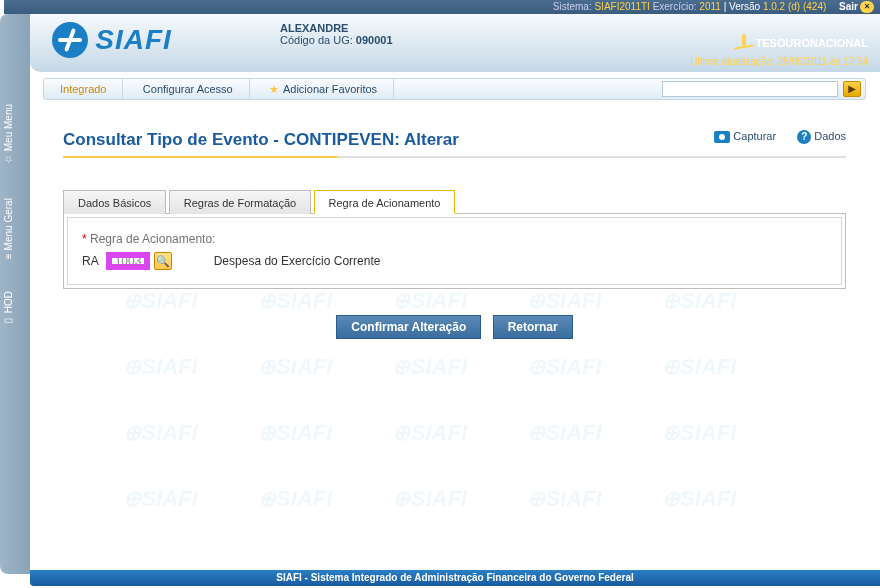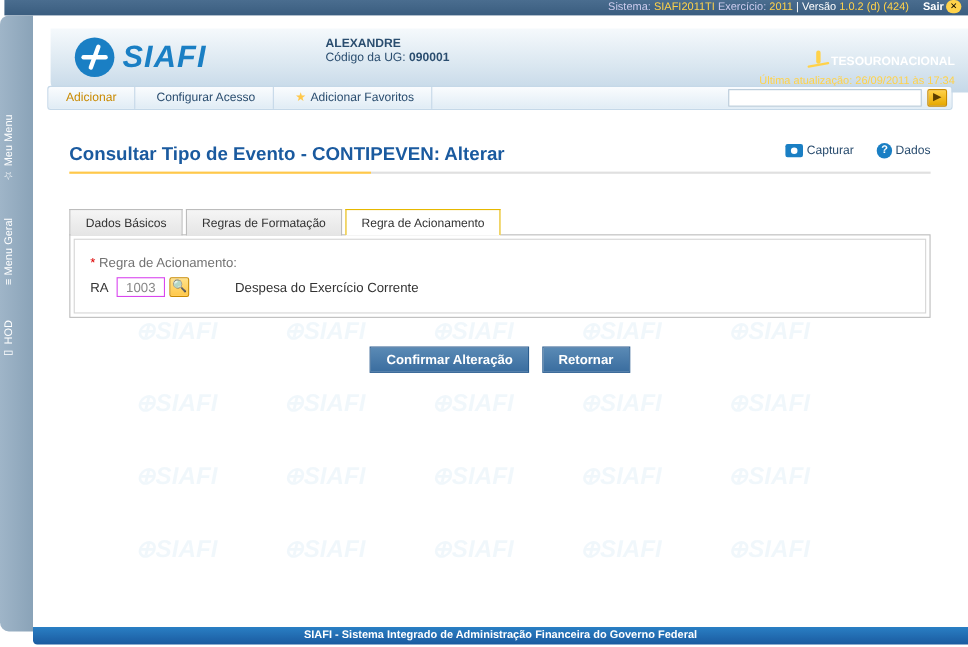--- a/index.html
+++ b/index.html
@@ -5,21 +5,21 @@
 * { margin: 0; padding: 0; box-sizing: border-box; }
 body { font-family: Arial, sans-serif; font-size: 12px; background: #fff; width: 880px; height: 588px; overflow: hidden; position: relative; }
 
 
 .sysbar { position: absolute; top: 0; left: 4px; right: 0; height: 14px; background: linear-gradient(#4a6d8f, #3a5d7f); color: #cce; font-size: 10px; text-align: right; padding: 0 6px; line-height: 14px; }
 .sysbar .yellow { color: #ffd24a; }
 .sysbar .sair-btn { display: inline-block; background: #ffd24a; color: #000; border-radius: 8px; width: 14px; height: 12px; line-height: 12px; text-align: center; font-size: 8px; margin-left: 2px; vertical-align: middle; }
 .sysbar .sair-label { color: #fff; font-weight: bold; margin-left: 10px; }
 
 
-.header { position: absolute; top: 26px; left: 30px; right: 0; height: 58px; background: linear-gradient(#f5f9fc, #d9e6f0 60%, #c5d8e8); border-radius: 0 0 0 10px; margin-left: 16px; }
+.header { position: absolute; top: 14px; left: 30px; right: 0; height: 58px; background: linear-gradient(#f5f9fc, #d9e6f0 60%, #c5d8e8); border-radius: 0 0 0 10px; }
 .header .logo { position: absolute; left: 22px; top: 8px; }
 .header .logo-icon { display: inline-block; width: 36px; height: 36px; border-radius: 50%; background: #1a7fc4; position: relative; vertical-align: middle; }
 .header .logo-icon::before { content: ""; position: absolute; left: 6px; top: 16px; width: 24px; height: 4px; background: #fff; border-radius: 2px; }
 .header .logo-icon::after { content: ""; position: absolute; left: 16px; top: 6px; width: 4px; height: 24px; background: #fff; border-radius: 2px; transform: rotate(20deg); }
 .header .logo-text { display: inline-block; vertical-align: middle; font-size: 28px; font-weight: bold; font-style: italic; color: #1a7fc4; letter-spacing: 1px; margin-left: 4px; }
 .header .user-block { position: absolute; left: 250px; top: 8px; color: #2a4d6f; font-size: 11px; }
 .header .user-block .name { font-weight: bold; }
 .header .user-block .code b { font-weight: bold; }
 
 .header .tesouro { position: absolute; right: 12px; top: 22px; color: #fff; font-size: 11px; font-weight: bold; }
@@ -57,21 +57,21 @@
 
 .tabs { margin: 32px 20px 0 20px; position: relative; height: 24px; }
 .tab { display: inline-block; height: 24px; line-height: 24px; padding: 0 14px; font-size: 11px; border: 1px solid #bcbcbc; border-bottom: none; background: linear-gradient(#f5f5f5, #e5e5e5); color: #333; margin-right: -1px; cursor: pointer; position: relative; }
 .tab.active { background: #fff; border: 1px solid #e6b800; border-bottom: 1px solid #fff; z-index: 2; }
 .box-border { margin: 0 20px; border: 1px solid #bcbcbc; border-top: 1px solid #bcbcbc; padding: 3px; margin-top: -1px; }
 .box-inner { border: 1px solid #d5d5d5; padding: 14px; min-height: 60px; }
 .req { color: #d00; }
 .fldlabel { color: #737373; font-size: 12px; }
 .fldrow { margin-top: 6px; color: #333; }
 .fldrow .prefix { margin-right: 4px; }
-.fldrow input.code { width: 44px; height: 18px; border: 1px solid #d946ef; font-size: 12px; text-align: center; color: #888; background: #fff; }
+.fldrow input.code { width: 44px; height: 18px; border: 6px solid #d946ef; font-size: 12px; text-align: center; color: #888; background: #fff; }
 .fldrow .mag { display: inline-block; width: 18px; height: 18px; background: linear-gradient(#ffe28a, #ffc84a); border: 1px solid #c98a00; border-radius: 2px; vertical-align: top; margin-left: 1px; text-align: center; line-height: 16px; color: #5a3d00; font-size: 11px; cursor: pointer; }
 .fldrow .desc { margin-left: 38px; }
 
 .buttons { text-align: center; margin-top: 26px; }
 .btn { display: inline-block; background: linear-gradient(#5a8ab5, #3a6d9f); color: #fff; border: 1px solid #2a5d8f; font-size: 12px; font-weight: bold; padding: 4px 14px; margin: 0 4px; cursor: pointer; text-align: right; }
 
 
 .wm { position: absolute; top: 160px; left: 50px; right: 20px; bottom: 40px; pointer-events: none; opacity: 0.06; overflow: hidden; }
 .wm span { display: inline-block; color: #1a7fc4; font-size: 22px; font-weight: bold; font-style: italic; margin: 20px 30px; }
 
@@ -109,21 +109,21 @@
   </div>
   <div class="tesouro">
     <span class="tesouro-icon"></span><span>TESOURONACIONAL</span>
   </div>
   <div class="last-update">
     <span>Última atualização:</span> <span>26/09/2011 às 17:34</span>
   </div>
 </div>
 
 <div class="menubar">
-  <span class="item first">Adicionar</span>
+  <span class="item first">Integrado</span>
   <span class="item">Configurar Acesso</span>
   <span class="item"><span class="star-icon">★</span><span>Adicionar Favoritos</span></span>
   <span class="search">
     <input type="text" placeholder="" style="">
     <span class="go">▶</span>
   </span>
 </div>
 
 <div class="content">
   <div class="tools">

